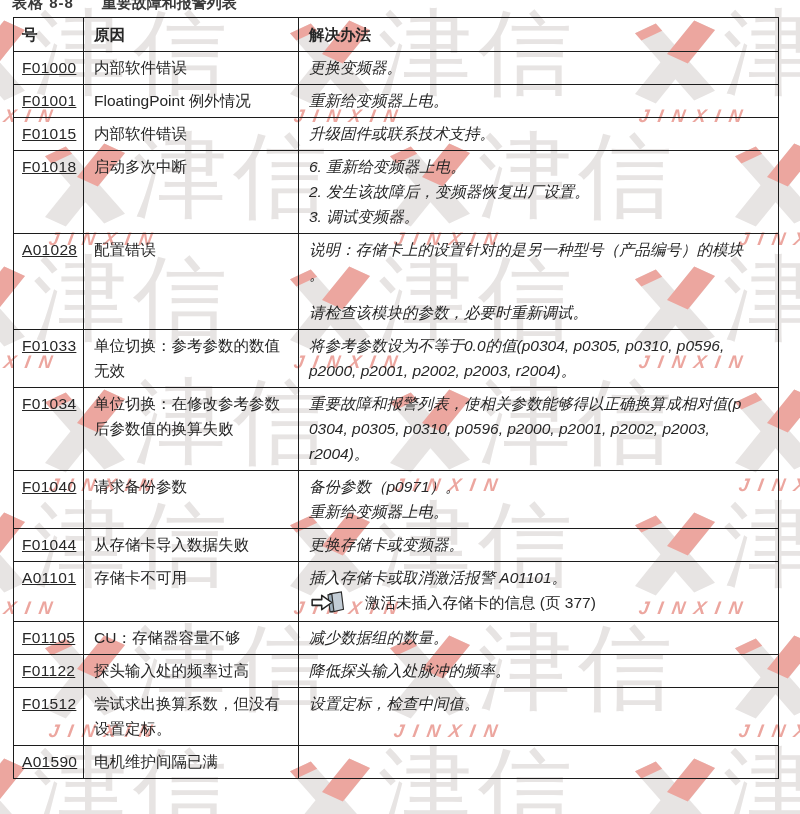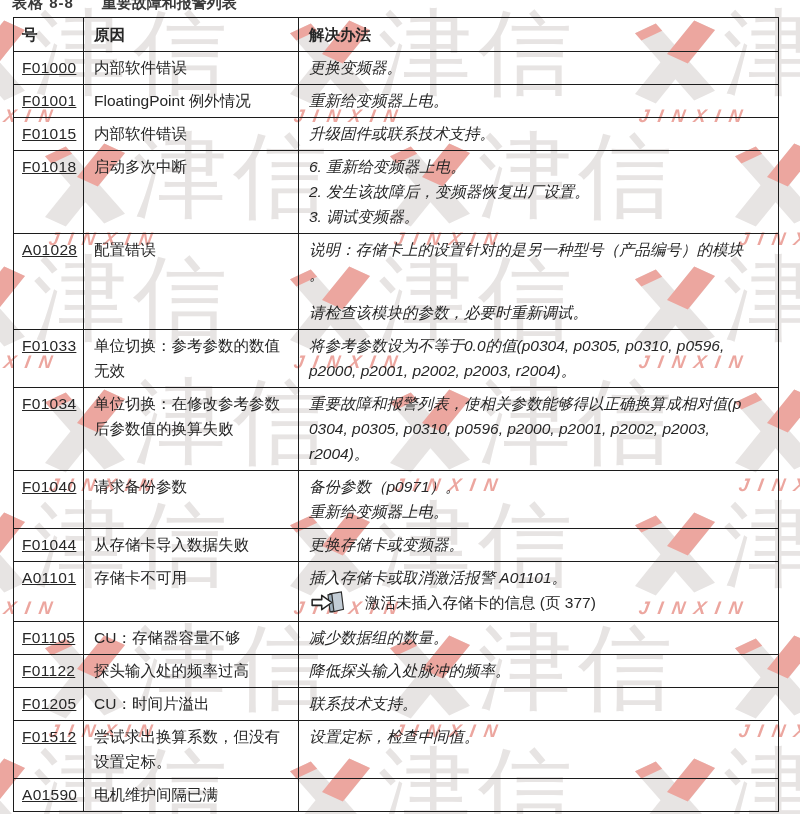--- a/index.html
+++ b/index.html
@@ -379,27 +379,20 @@
           </td>
   </tr>
         <tr>
     <td class="cell-code">F01122</td>
     <td class="cell-cause">探头输入处的频率过高</td>
     <td class="cell-solution">
             <div class="sol-line">降低探头输入处脉冲的频率。</div>
           </td>
   </tr>
         <tr>
-    <td class="cell-code">F01205</td>
-    <td class="cell-cause">CU：时间片溢出</td>
-    <td class="cell-solution">
-            <div class="sol-line">联系技术支持。</div>
-          </td>
-  </tr>
-        <tr>
     <td class="cell-code">F01512</td>
     <td class="cell-cause">尝试求出换算系数，但没有设置定标。</td>
     <td class="cell-solution">
             <div class="sol-line">设置定标，检查中间值。</div>
           </td>
   </tr>
         <tr>
     <td class="cell-code">A01590</td>
     <td class="cell-cause">电机维护间隔已满</td>
     <td class="cell-solution"></td>

